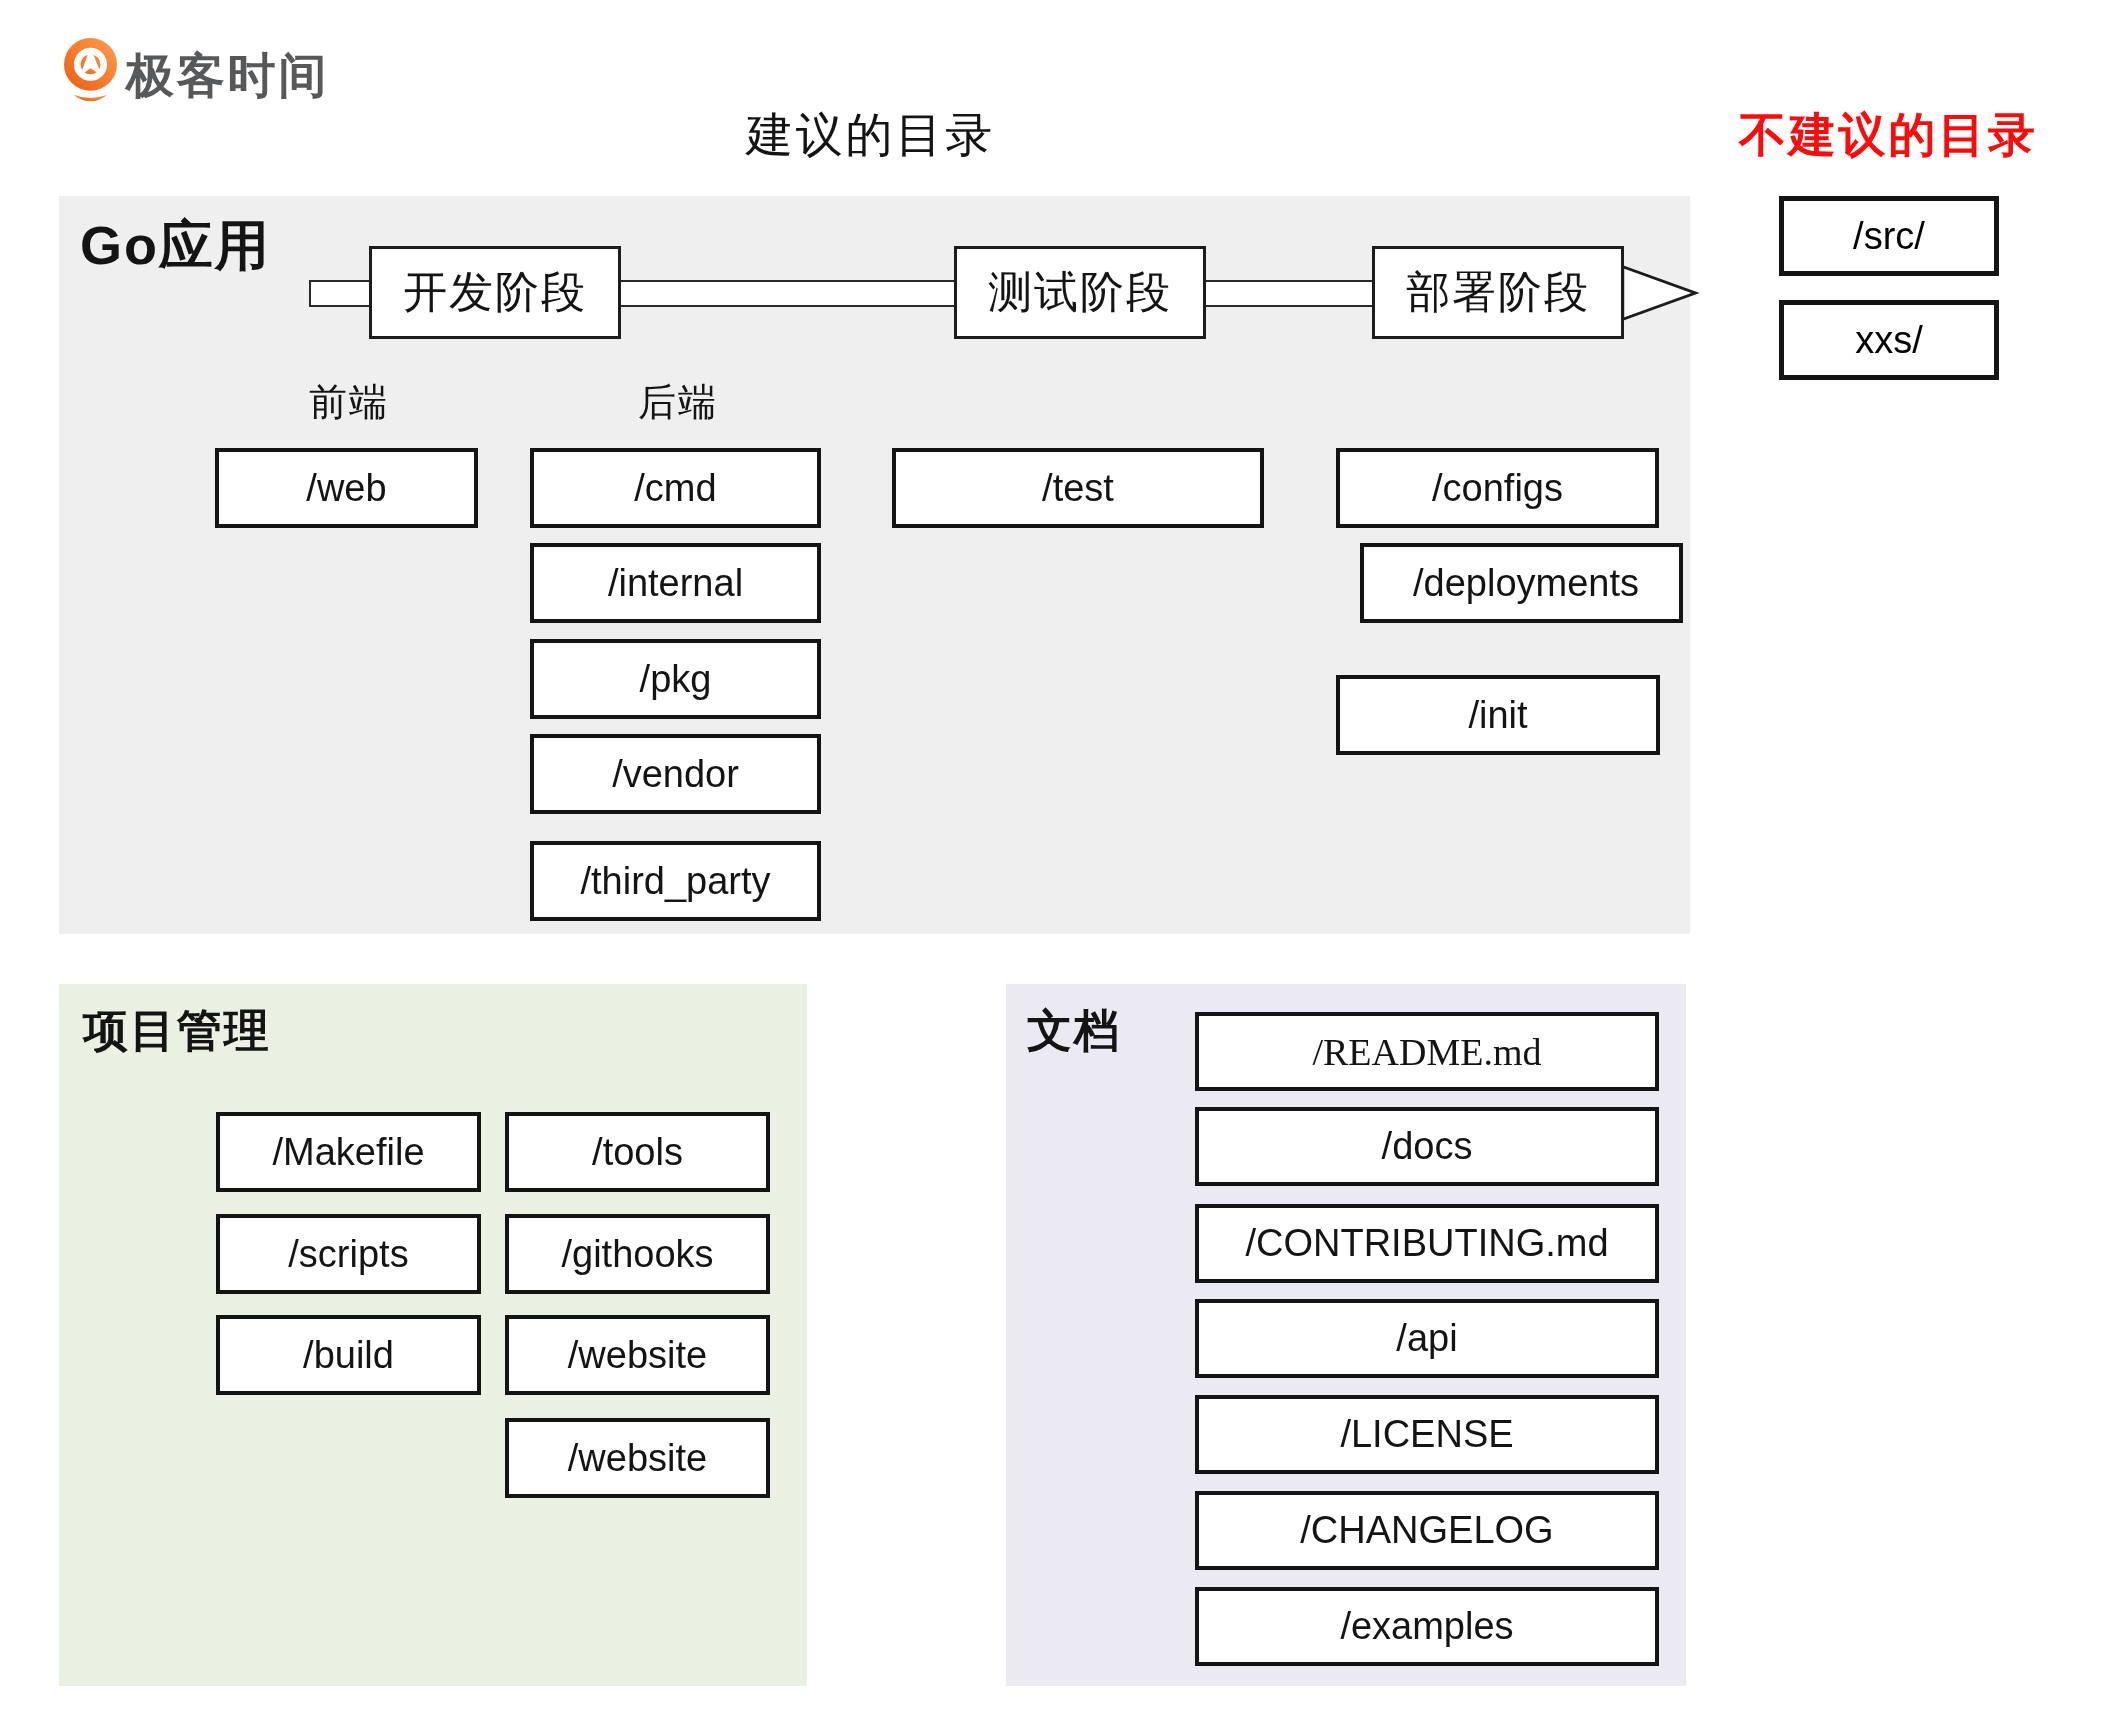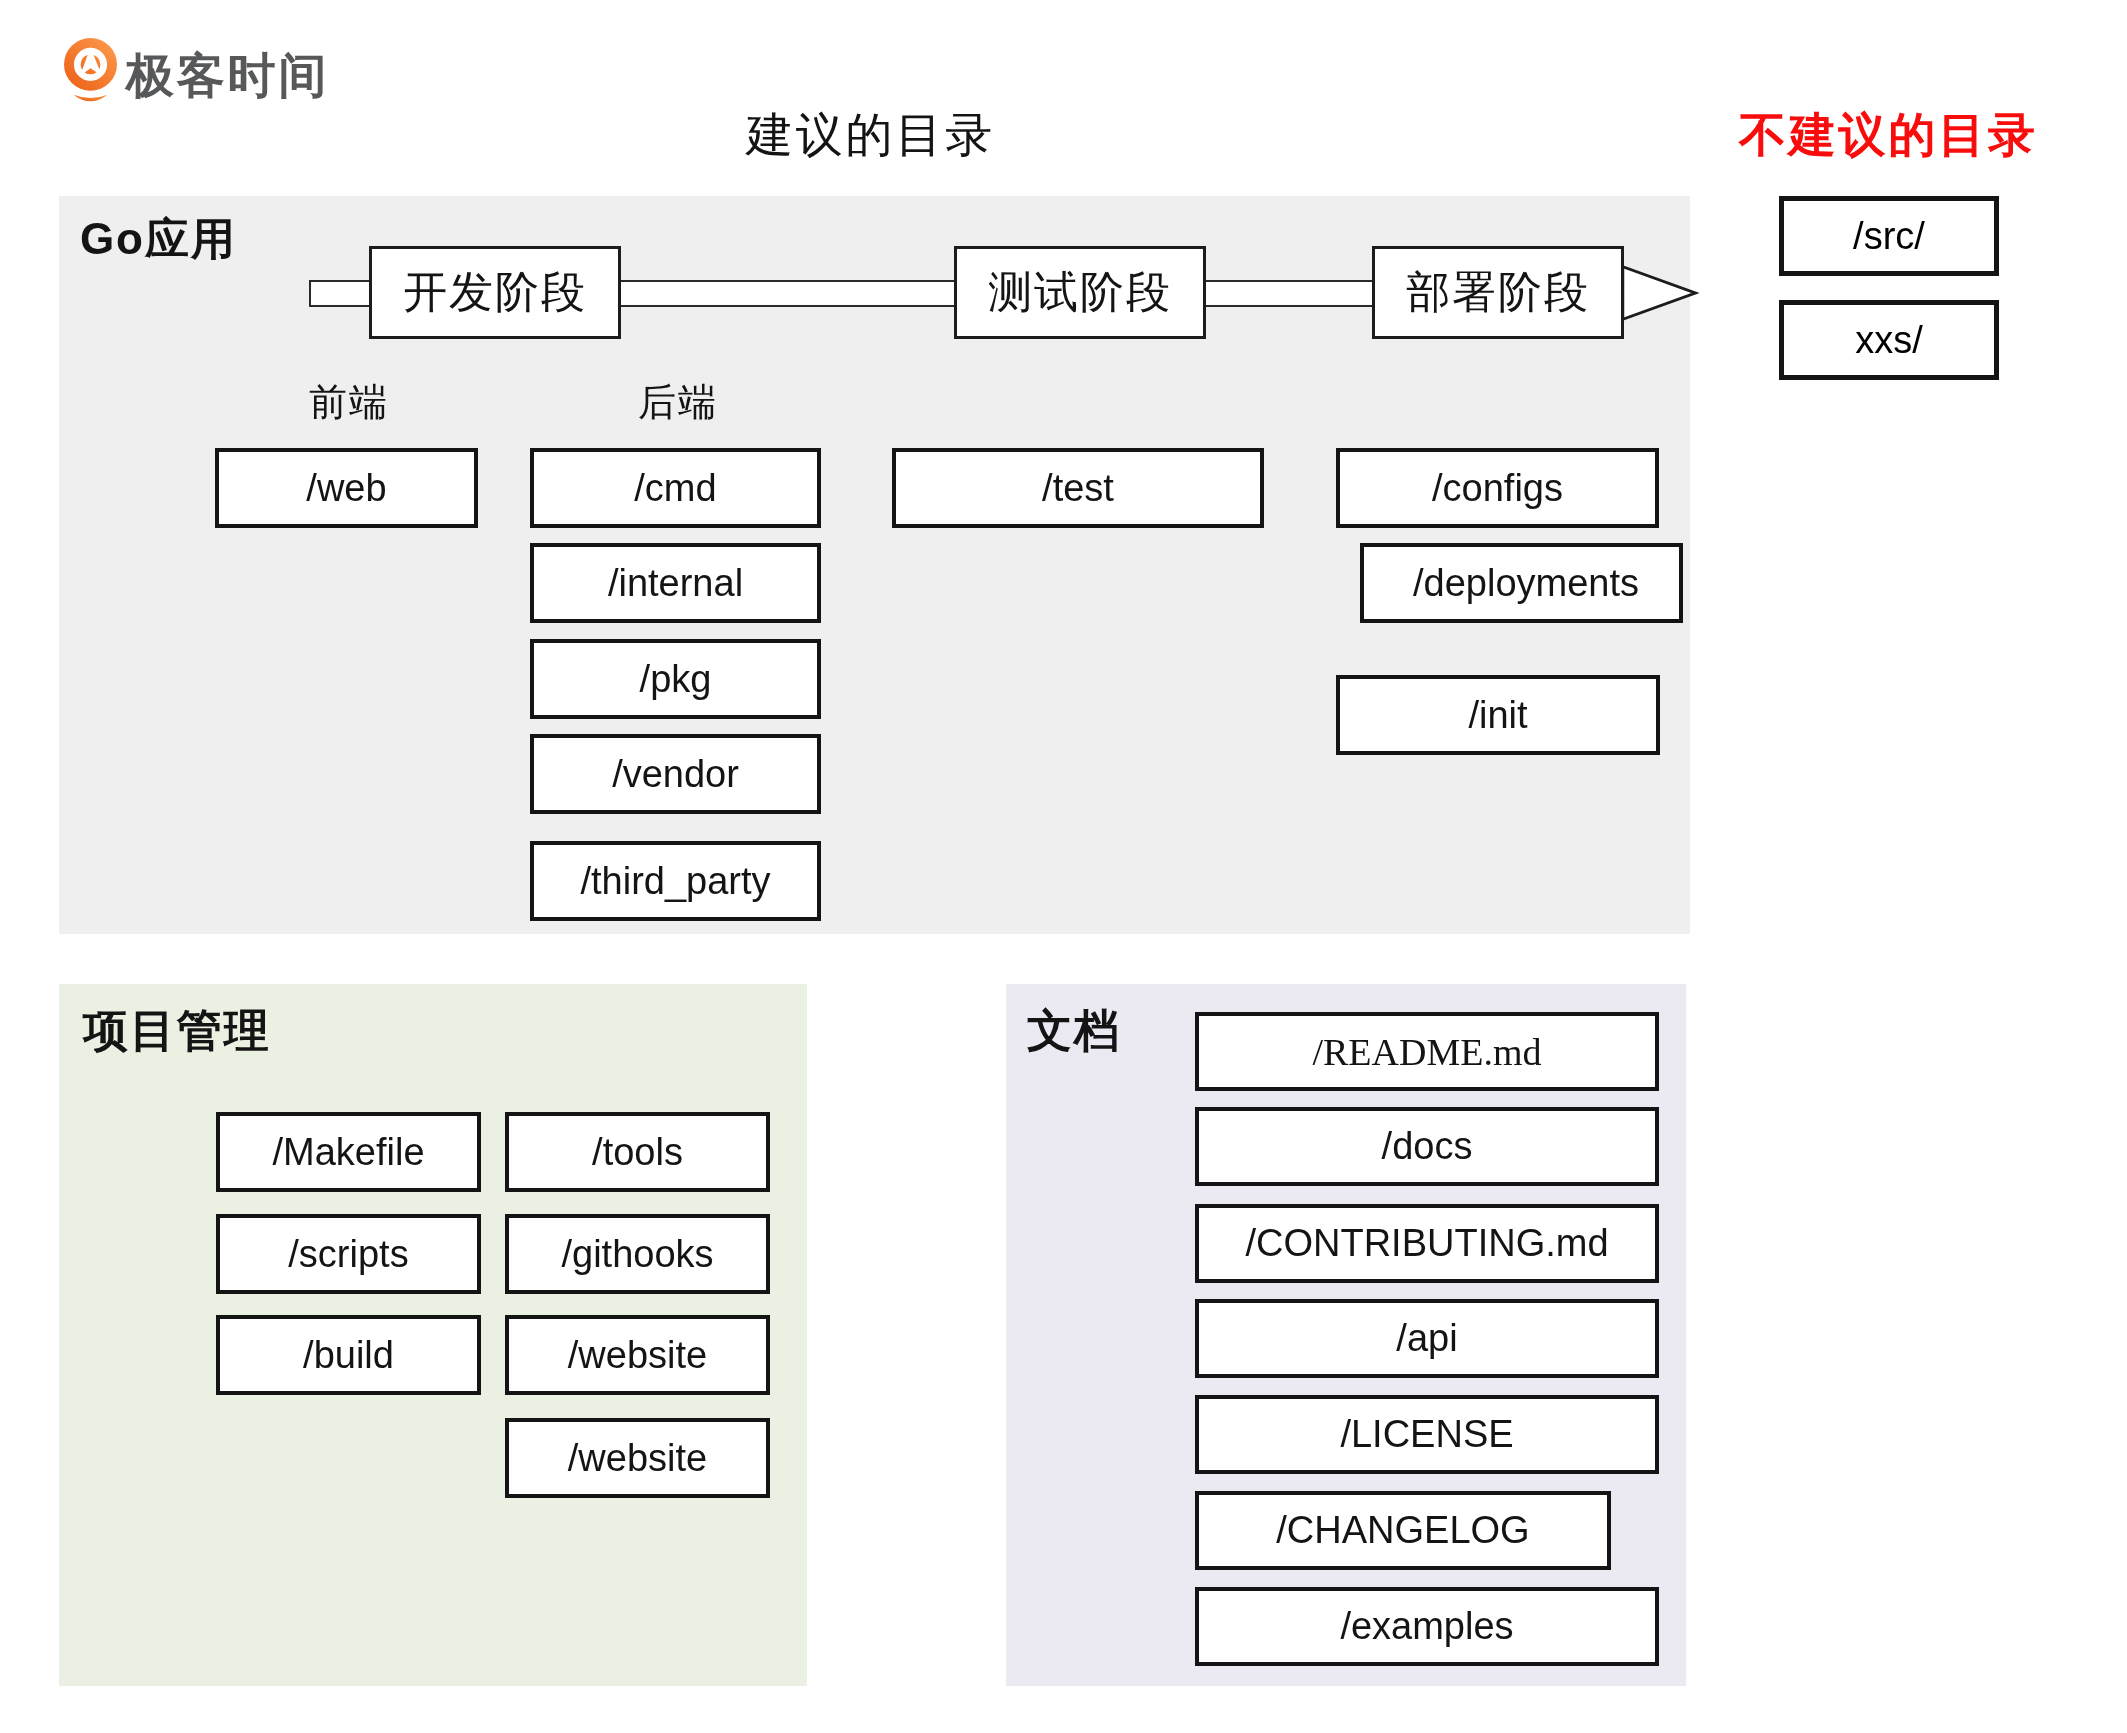--- a/index.html
+++ b/index.html
@@ -70,21 +70,21 @@
   <div class="logo-text" style="left:126px;top:44px;">极客时间</div>
 
   <div class="page-title" style="left:746px;top:104px;">建议的目录</div>
   <div class="page-title red" style="left:1739px;top:104px;">不建议的目录</div>
 
   <div class="dirbox red-text" style="left:1779px;top:196px;width:220px;height:80px;">/src/</div>
   <div class="dirbox red-text" style="left:1779px;top:300px;width:220px;height:80px;">xxs/</div>
 
   <div class="panel panel-gray" style="left:59px;top:196px;width:1631px;height:738px;"></div>
 
-  <div class="panel-title" style="left:80px;top:210px;font-size:44px;">Go应用</div>
+  <div class="panel-title" style="left:80px;top:210px;font-size:54px;">Go应用</div>
 
   <div class="shaft" style="left:309px;top:280px;width:1318px;height:26.5px;"></div>
   <svg class="arrowhead" style="left:1620px;top:261px;" width="79" height="64" viewBox="0 0 84 68">
     <polygon points="3,6 3,62 80,34" fill="#ffffff" stroke="#1c1c1c" stroke-width="3"></polygon>
   </svg>
 
   <div class="stagebox" style="left:369px;top:246px;width:252px;height:93px;">开发阶段</div>
   <div class="stagebox" style="left:954px;top:246px;width:252px;height:93px;">测试阶段</div>
   <div class="stagebox" style="left:1372px;top:246px;width:252px;height:93px;">部署阶段</div>
 
@@ -117,17 +117,17 @@
   <div class="dirbox" style="left:505px;top:1418px;width:265px;height:80px;">/website</div>
 
   <div class="panel panel-purple" style="left:1006px;top:984px;width:680px;height:702px;"></div>
   <div class="panel-title" style="left:1027px;top:1001px;">文档</div>
 
   <div class="dirbox" style="left:1195px;top:1012px;width:464px;height:79px;font-family:Liberation Serif, serif;">/README.md</div>
   <div class="dirbox" style="left:1195px;top:1107px;width:464px;height:79px;">/docs</div>
   <div class="dirbox" style="left:1195px;top:1204px;width:464px;height:79px;">/CONTRIBUTING.md</div>
   <div class="dirbox" style="left:1195px;top:1299px;width:464px;height:79px;">/api</div>
   <div class="dirbox" style="left:1195px;top:1395px;width:464px;height:79px;">/LICENSE</div>
-  <div class="dirbox" style="left:1195px;top:1491px;width:416px;height:79px;">/CHANGELOG</div>
+  <div class="dirbox" style="left:1195px;top:1491px;width:464px;height:79px;">/CHANGELOG</div>
   <div class="dirbox" style="left:1195px;top:1587px;width:464px;height:79px;">/examples</div>
 
 </div>
 
 
 </body></html>

